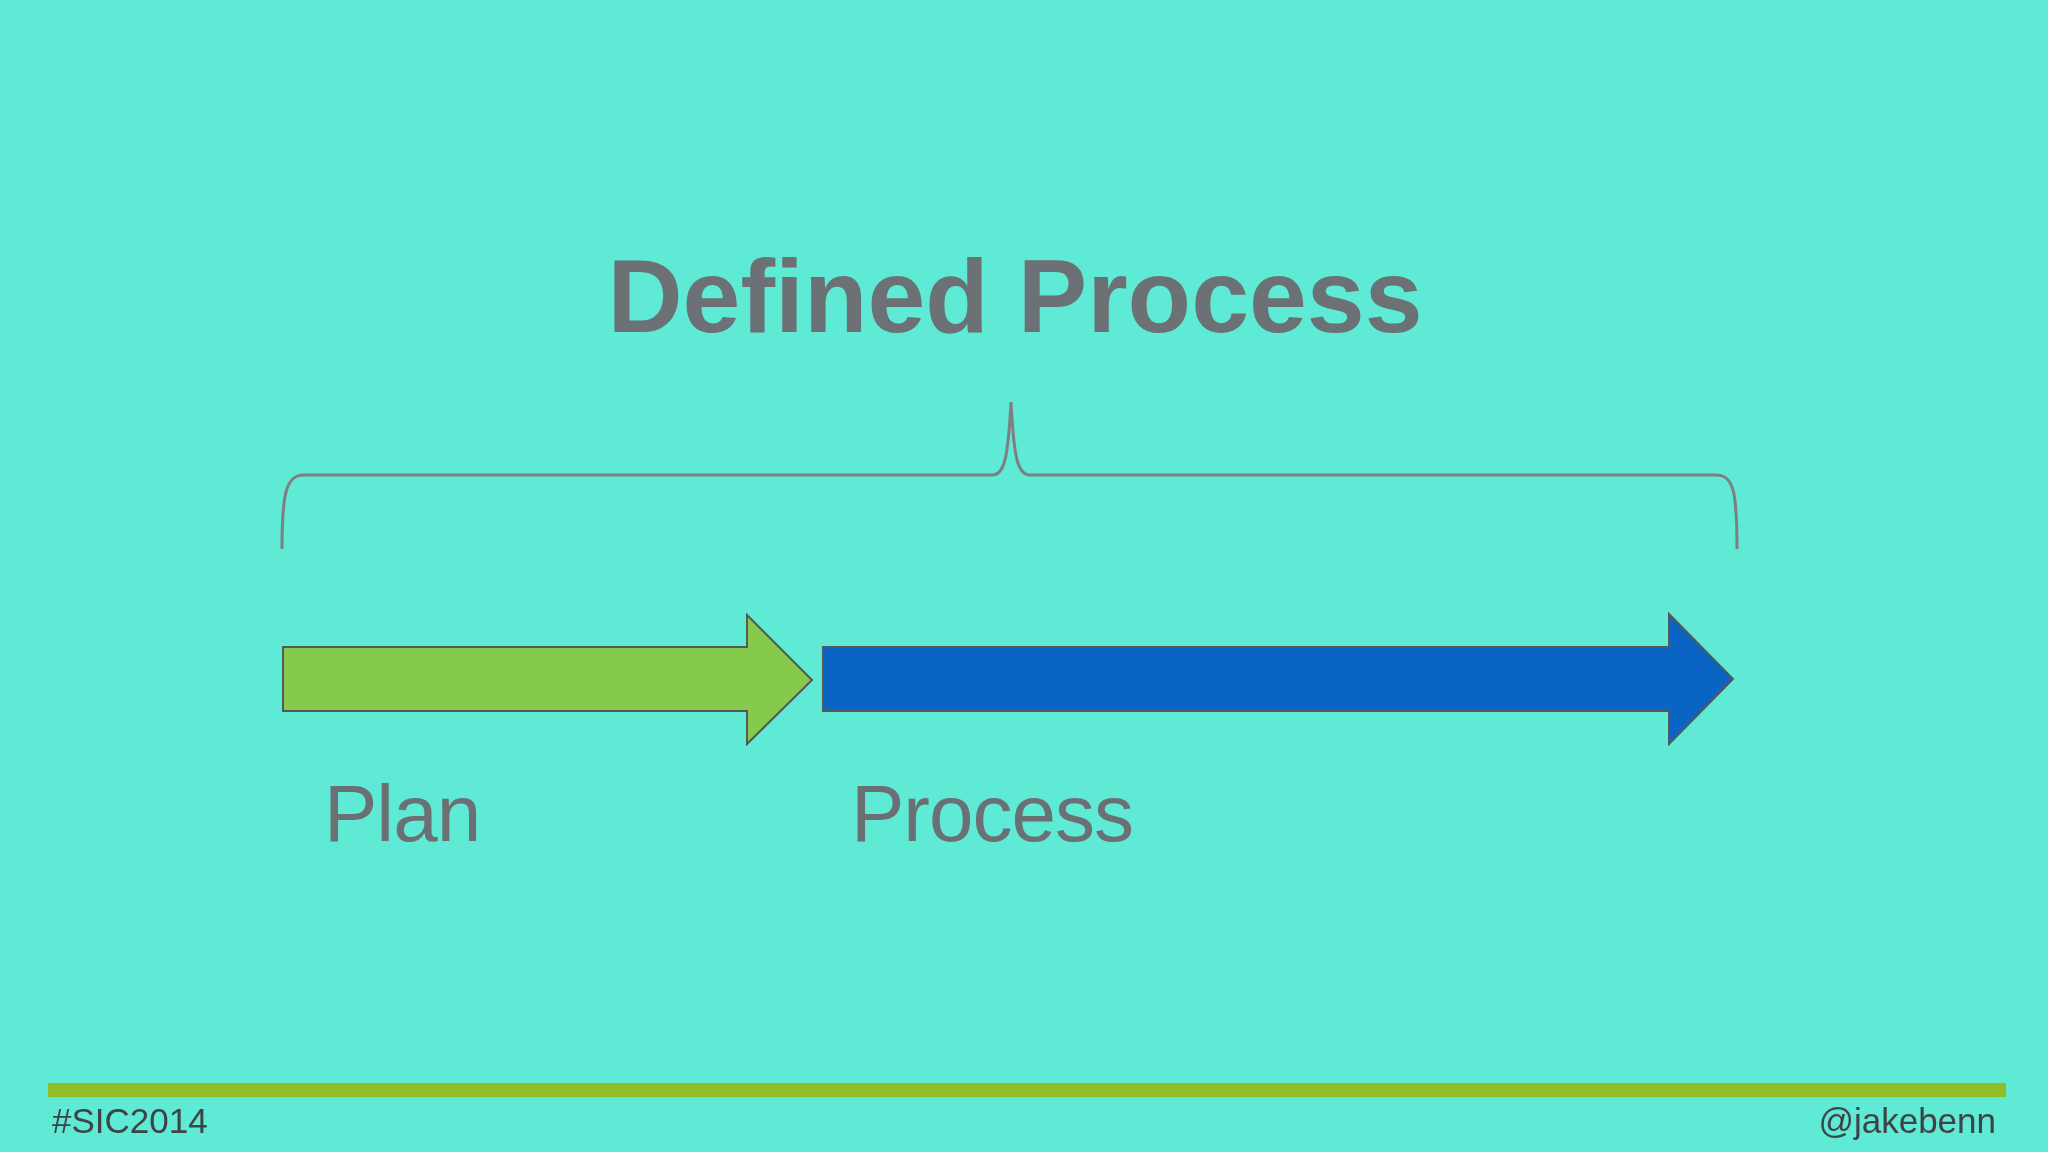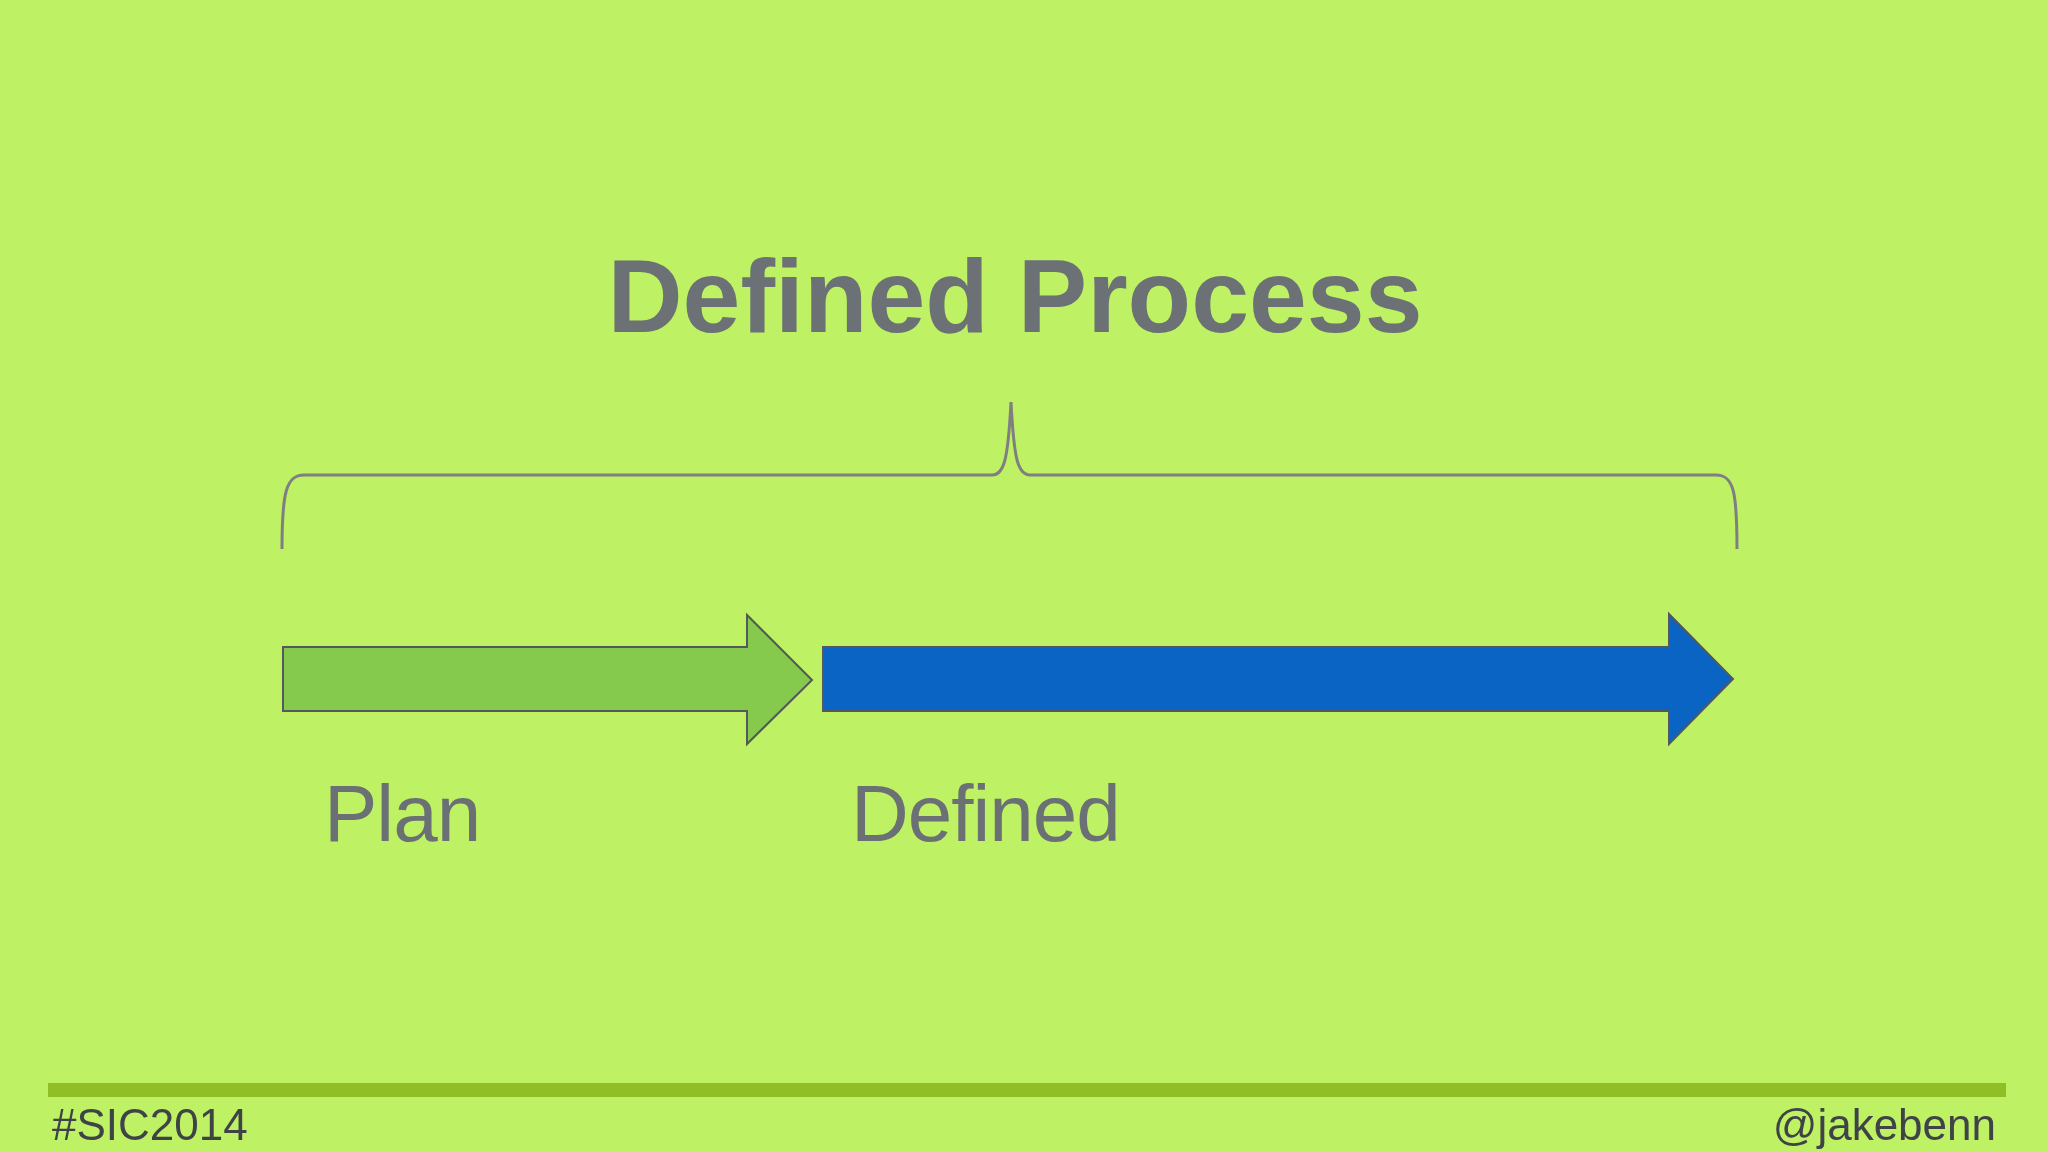--- a/index.html
+++ b/index.html
@@ -55,47 +55,47 @@
   .footer-bar {
     position: absolute;
     left: 48px;
     top: 1083px;
     width: 1958px;
     height: 14px;
   }
   .footer-text {
     position: absolute;
     top: 1103px;
-    font-size: 44px;
+    font-size: 35px;
     font-weight: 400;
     line-height: 1;
     white-space: nowrap;
   }
   .footer-hashtag { left: 52px; }
   .footer-handle  { right: 52px; margin-left: 40px; }
 </style>
 </head>
 <body>
 
-<div class="slide" style="background-color: #bef264;">
+<div class="slide" style="background-color: #5eead4;">
 
   <div class="slide-title" style="color: rgb(108, 113, 117);">Defined Process</div>
 
   <svg class="brace-svg" viewBox="0 0 1480 170">
     <path d="M 12 159 C 12 103, 16 85, 34 85 L 722 85 C 734 85, 738 70, 741 12 C 744 70, 748 85, 760 85 L 1446 85 C 1464 85, 1467 103, 1467 159" fill="none" stroke-width="3" stroke="#7F7F82"></path>
   </svg>
 
   <svg class="arrows-svg" viewBox="0 0 1480 160">
     <polygon points="13,47 477,47 477,15 542,80 477,144 477,111 13,111" stroke-width="2" fill="#85CA4C" stroke="#54585A"></polygon>
     <polygon points="553,47 1399,47 1399,14 1463,79 1399,144 1399,111 553,111" stroke-width="2" fill="#0A64C3" stroke="#54585A"></polygon>
   </svg>
 
   <div class="step-label label-plan" style="color: rgb(107, 112, 117);">Plan</div>
 
-  <div class="step-label label-execute" style="color: rgb(107, 112, 117);">Defined</div>
+  <div class="step-label label-execute" style="color: rgb(107, 112, 117);">Process</div>
 
   <div class="footer-bar" style="background-color: rgb(143, 190, 38);"></div>
 
   <div class="footer-text footer-hashtag" style="color: rgb(63, 67, 71);">#SIC2014</div>
 
   <div class="footer-text footer-handle" style="color: rgb(63, 67, 71);">@jakebenn</div>
 
 </div>
 
 </body></html>

